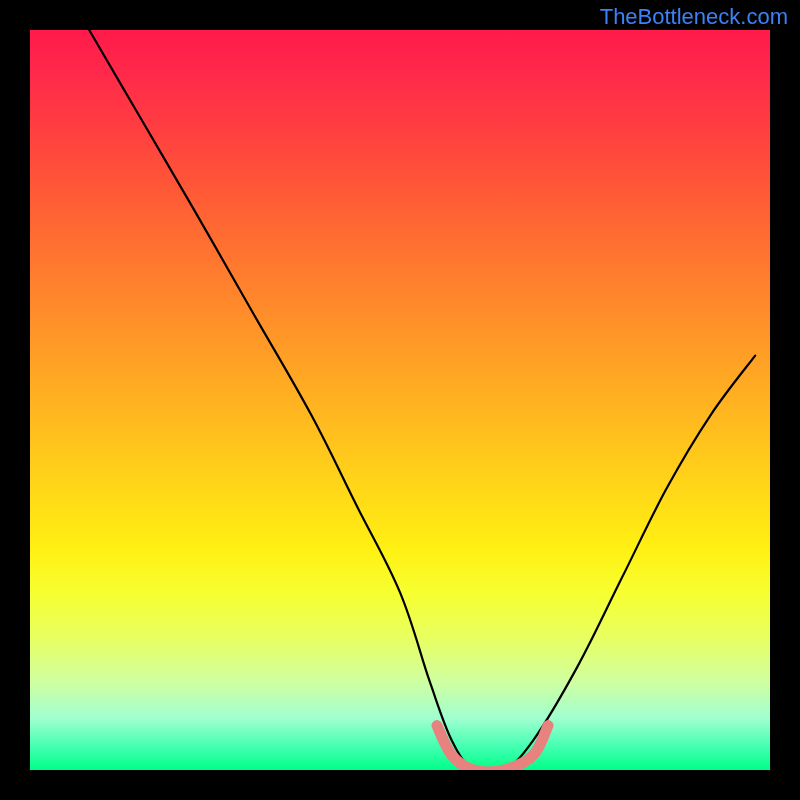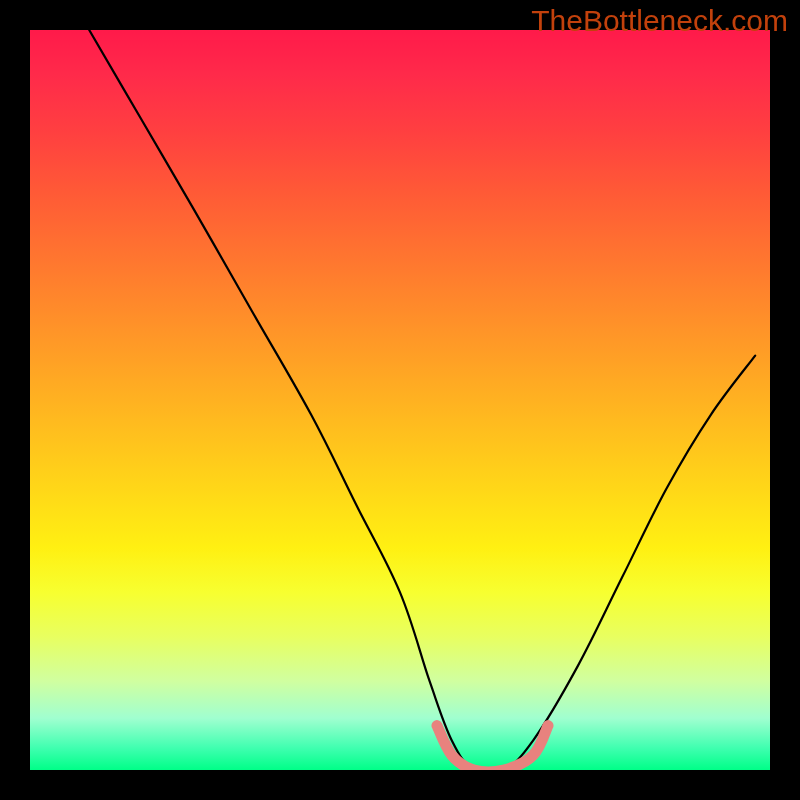--- a/index.html
+++ b/index.html
@@ -8,22 +8,22 @@
     height: 800px;
     background: #000;
     position: relative;
     overflow: hidden;
     font-family: Arial, sans-serif;
   }
   .watermark {
     position: absolute;
     top: 4px;
     right: 12px;
-    color: #c2410c;
-    font-size: 30px;
+    color: #3b82f6;
+    font-size: 22px;
     font-weight: 500;
     z-index: 10;
   }
   .plot-area {
     position: absolute;
     top: 30px;
     left: 30px;
     width: 740px;
     height: 740px;
     background: linear-gradient(to bottom,

